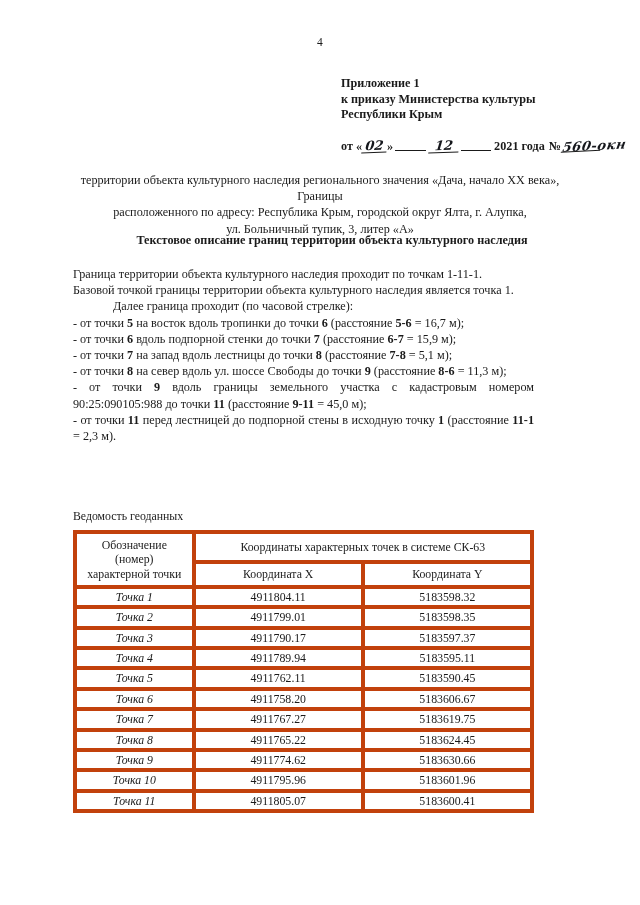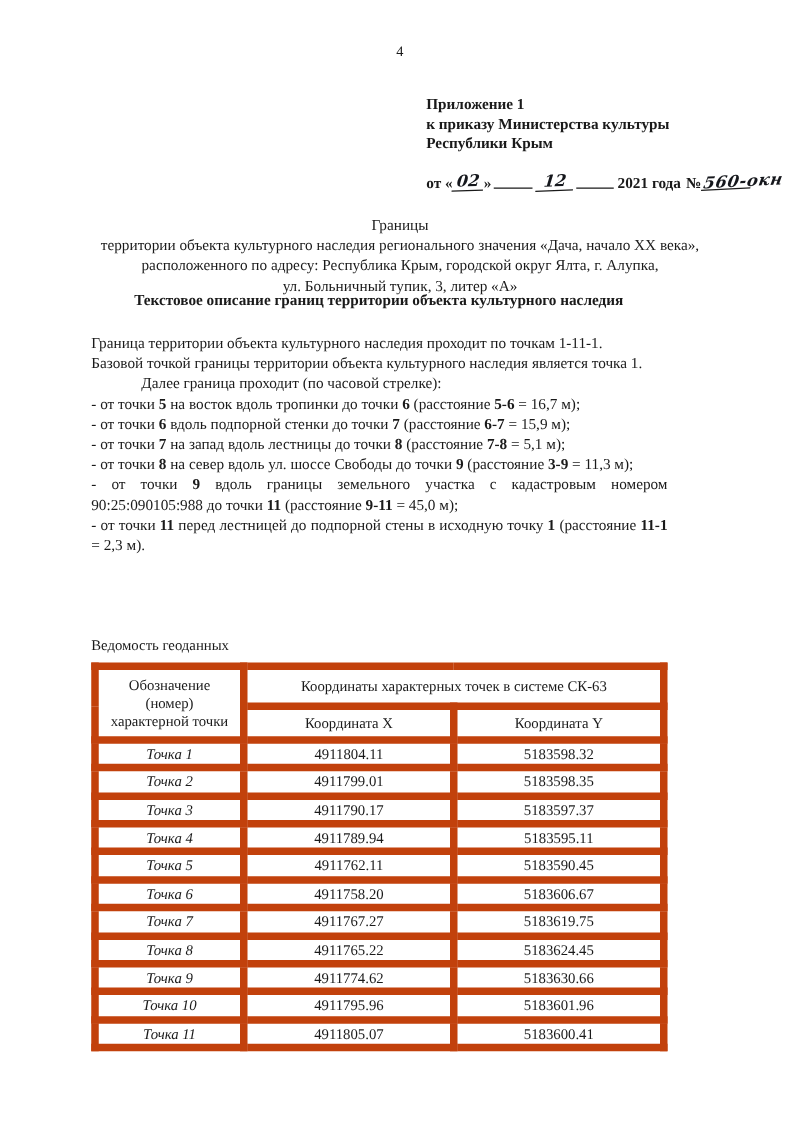--- a/index.html
+++ b/index.html
@@ -89,21 +89,21 @@
     top: 172px;
     left: 72px;
     width: 496px;
     text-align: center;
     font-size: 12.2px;
     line-height: 16.2px;
   }
   .section-heading {
     position: absolute;
     top: 233px;
-    left: 55px;
+    left: 84px;
     width: 496px;
     text-align: center;
     font-weight: bold;
     font-size: 12.2px;
   }
 
   
   .body-text {
     position: absolute;
     top: 266px;
@@ -140,21 +140,21 @@
   
   .geo-table {
     position: absolute;
     top: 530px;
     left: 73px;
     width: 461px;
     border-collapse: collapse;
     font-size: 11.8px;
   }
   .geo-table td, .geo-table th {
-    border: 6px solid #c2410c;
+    border: 4px solid #c2410c;
     text-align: center;
     font-weight: normal;
     padding: 1px 2px;
     line-height: 14.4px;
   }
   .geo-table th.corner {
     width: 112px;
     padding: 3px 4px;
     line-height: 14.6px;
   }
@@ -181,36 +181,36 @@
       <span class="blank-rule"></span>
       <span class="hw month">12</span>
       <span class="blank-rule"></span>
       <span>2021 года</span>
       <span style="margin-left:4px;">№</span>
       <span class="hw docnum">560-окн</span>
     </div>
   </div>
 
   <div class="title-block">
+    <div>территории объекта культурного наследия регионального значения «Дача, начало XX века»,</div>
     <div>Границы</div>
-    <div>территории объекта культурного наследия регионального значения «Дача, начало XX века»,</div>
     <div>расположенного по адресу: Республика Крым, городской округ Ялта, г. Алупка,</div>
     <div>ул. Больничный тупик, 3, литер «А»</div>
   </div>
 
   <div class="section-heading">Текстовое описание границ территории объекта культурного наследия</div>
 
   <div class="body-text">
     <p>Граница территории объекта культурного наследия проходит по точкам 1-11-1.</p>
     <p>Базовой точкой границы территории объекта культурного наследия является точка 1.</p>
     <p class="indent">Далее граница проходит (по часовой стрелке):</p>
     <p>- от точки <b>5</b> на восток вдоль тропинки до точки <b>6</b> (расстояние <b>5-6</b> = 16,7 м);</p>
     <p>- от точки <b>6</b> вдоль подпорной стенки до точки <b>7</b> (расстояние <b>6-7</b> = 15,9 м);</p>
     <p>- от точки <b>7</b> на запад вдоль лестницы до точки <b>8</b> (расстояние <b>7-8</b> = 5,1 м);</p>
-    <p>- от точки <b>8</b> на север вдоль ул. шоссе Свободы до точки <b>9</b> (расстояние <b>3-9</b> = 11,3 м);</p>
+    <p>- от точки <b>8</b> на север вдоль ул. шоссе Свободы до точки <b>9</b> (расстояние <b>8-6</b> = 11,3 м);</p>
     <p>- от точки <b>9</b> вдоль границы земельного участка с кадастровым номером 90:25:090105:988 до точки <b>11</b> (расстояние <b>9-11</b> = 45,0 м);</p>
     <p>- от точки <b>11</b> перед лестницей до подпорной стены в исходную точку <b>1</b> (расстояние <b>11-1</b> = 2,3 м).</p>
   </div>
 
 
   <div class="table-caption">Ведомость геоданных</div>
 
   <table class="geo-table">
     <thead>
       <tr>

